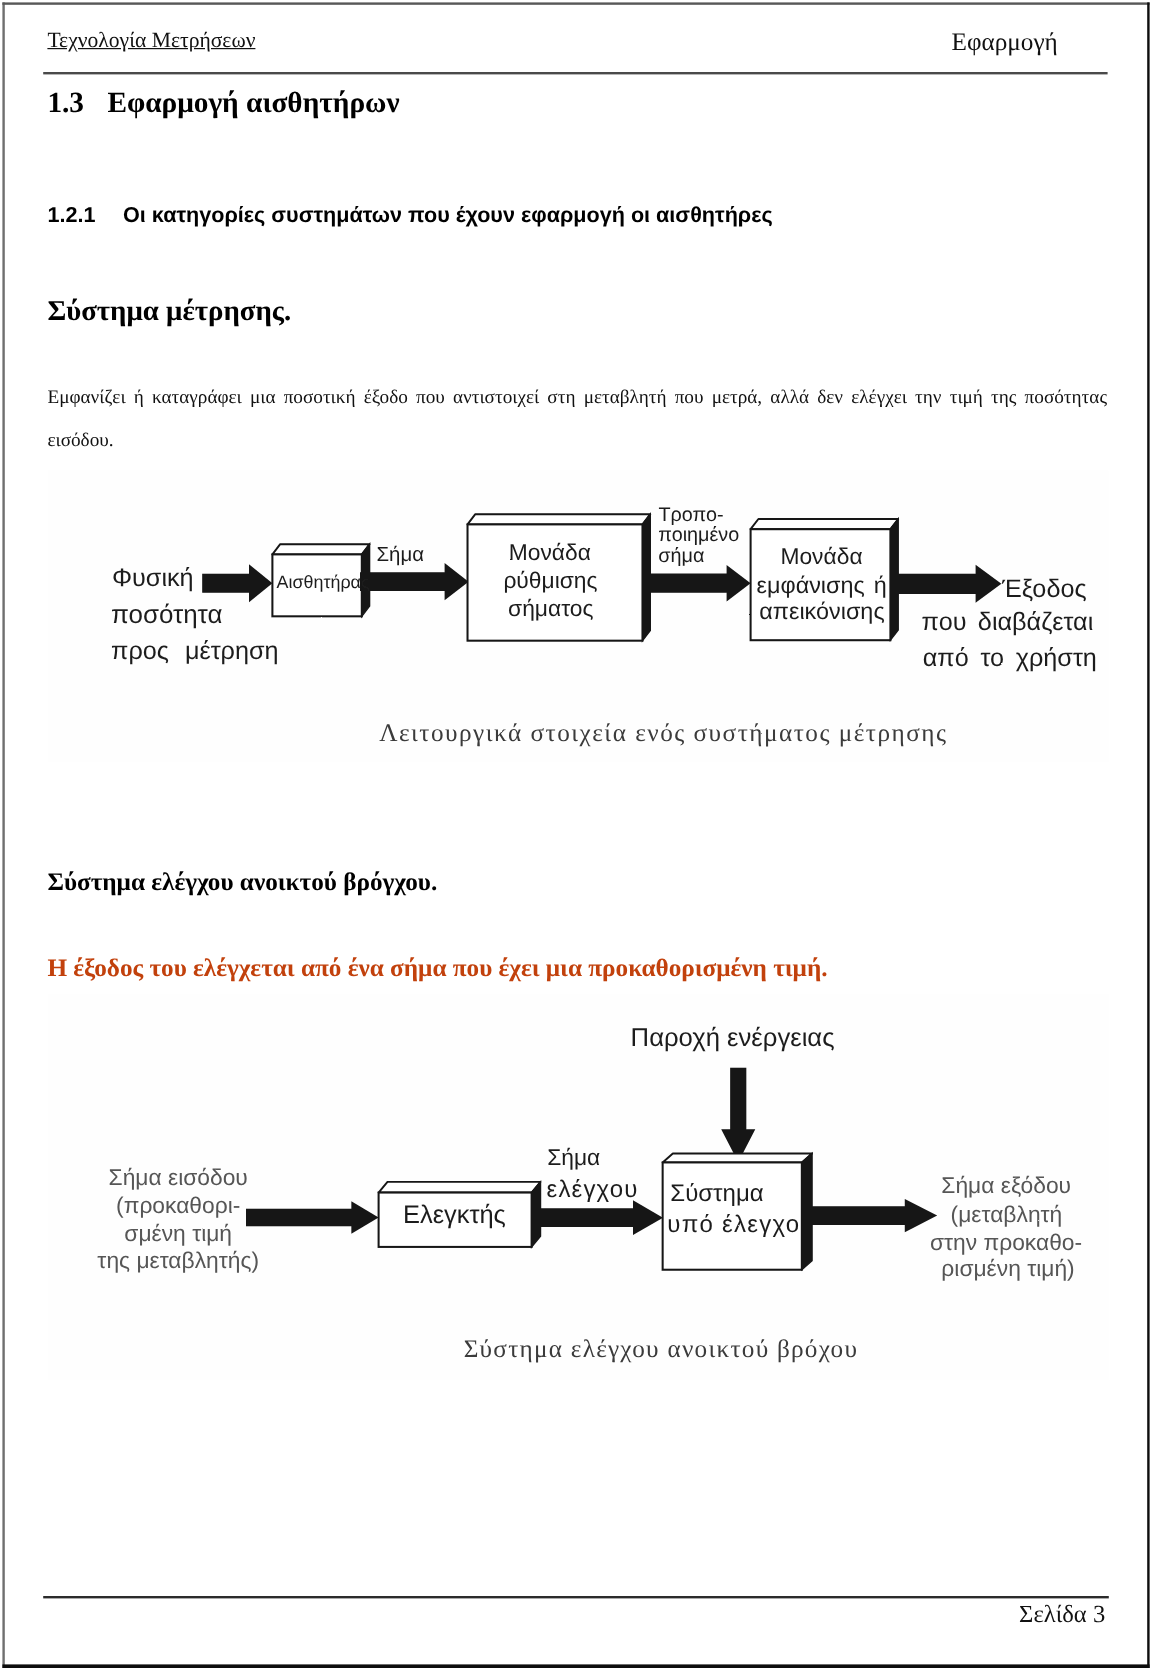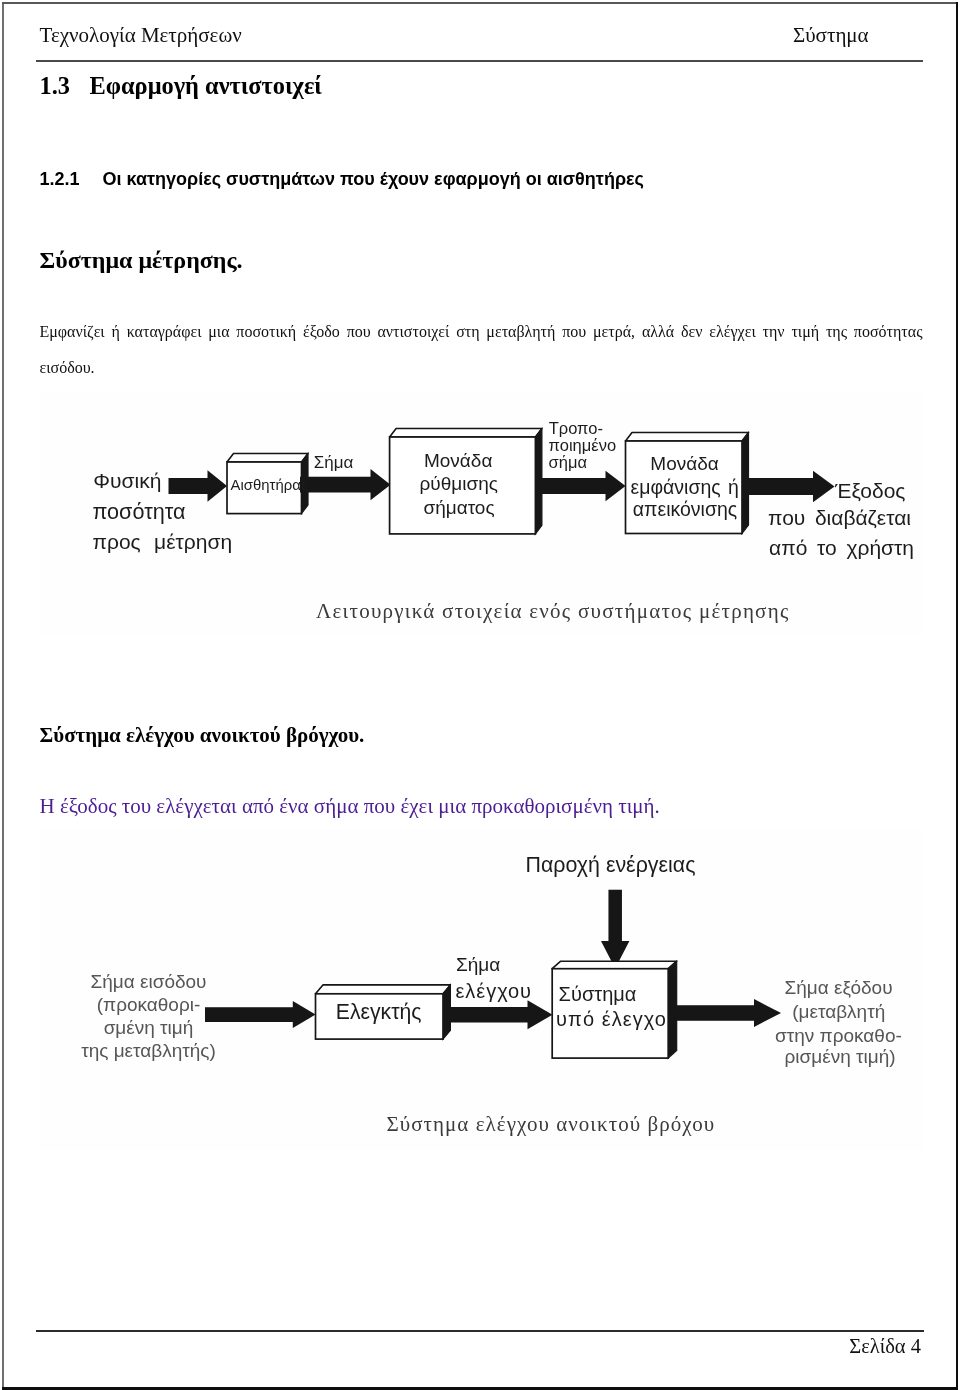--- a/index.html
+++ b/index.html
@@ -2,50 +2,50 @@
 <html><head>
 <meta charset="utf-8">
 <style>
   html,body{margin:0;padding:0;}
   body{width:960px;height:1390px;background:#ffffff;font-family:"Liberation Serif",serif;overflow:hidden;}
   .bd{position:absolute;}
   .bd-l{left:2px;top:2px;width:2px;height:1388px;background:#6f6f6f;}
   .bd-t{left:2px;top:2px;width:956px;height:2px;background:#585858;}
   .bd-r{left:956px;top:2px;width:2px;height:1388px;background:#0d0d0d;}
   .bd-b{left:2px;top:1387px;width:956px;height:3px;background:#0d0d0d;}
-  .hdr-l{position:absolute;left:39.5px;top:23px;font-size:21px;color:#111;white-space:nowrap;}
+  .hdr-l{position:absolute;left:39.5px;top:23px;font-size:18px;color:#111;white-space:nowrap;text-decoration:underline;}
   .hdr-r{position:absolute;left:793px;top:23px;font-size:21px;color:#111;white-space:nowrap;}
   .hdr-rule{position:absolute;left:36px;top:60px;width:887px;height:2px;background:#4a4a4a;}
   .h12{position:absolute;left:39.5px;top:71.5px;font-size:24.4px;font-weight:bold;color:#000;white-space:nowrap;}
   .h12 .num{display:inline-block;width:50px;}
   .h121{position:absolute;left:39.5px;top:169px;font-size:18px;font-weight:bold;color:#000;font-family:"Liberation Sans",sans-serif;white-space:nowrap;}
   .h121 .num{display:inline-block;width:63px;}
   .lead1{position:absolute;left:39.5px;top:247px;font-size:24px;font-weight:bold;color:#000;white-space:nowrap;}
   .para1{position:absolute;left:39.5px;top:314px;width:883px;font-size:16px;line-height:36px;text-align:justify;color:#111;}
   .lead2{position:absolute;left:39.5px;top:723px;font-size:21px;font-weight:bold;color:#000;white-space:nowrap;text-align:right;}
-  .para2{position:absolute;left:39.5px;top:788px;width:883px;font-size:21px;line-height:36px;color:#4c1d95;}
+  .para2{position:absolute;left:39.5px;top:788px;width:883px;font-size:21px;line-height:36px;color:#c2410c;font-weight:bold;}
   .fig{position:absolute;background:#fefefe;}
   .fig svg{display:block;}
   text.dsans{font-family:"Liberation Sans",sans-serif;fill:#1e1e1e;}
   text.dserif{font-family:"Liberation Serif",serif;fill:#3a3a3a;}
   .ftr-rule{position:absolute;left:36px;top:1330px;width:888px;height:2px;background:#2b2b2b;}
   .ftr{position:absolute;left:0;top:1335px;width:921px;text-align:right;font-size:20.5px;color:#111;}
 </style>
 </head>
 <body>
 
 <div class="bd bd-l"></div>
 <div class="bd bd-t"></div>
 <div class="bd bd-r"></div>
 <div class="bd bd-b"></div>
 <div class="hdr-l">Τεχνολογία Μετρήσεων</div>
-<div class="hdr-r">Σύστημα</div>
+<div class="hdr-r">Εφαρμογή</div>
 <div class="hdr-rule"></div>
 
-<div class="h12"><span class="num">1.3</span><span>Εφαρμογή αντιστοιχεί</span></div>
+<div class="h12"><span class="num">1.3</span><span>Εφαρμογή αισθητήρων</span></div>
 
 <div class="h121"><span class="num">1.2.1</span><span>Οι κατηγορίες συστημάτων που έχουν εφαρμογή οι αισθητήρες</span></div>
 
 <div class="lead1">Σύστημα μέτρησης.</div>
 <div class="para1">Εμφανίζει ή καταγράφει μια ποσοτική έξοδο που αντιστοιχεί στη μεταβλητή που μετρά, αλλά δεν ελέγχει την τιμή της ποσότητας εισόδου.</div>
 
 <div class="fig" style="left:40px;top:392px;width:884px;height:243px;">
     <svg width="884" height="243" viewBox="0 0 884 243">
       <defs>
         <filter id="scan" x="-4%" y="-4%" width="108%" height="108%">
@@ -150,13 +150,13 @@
         <text class="dsans" x="798.5" y="166.2" font-size="19" text-anchor="middle" style="fill:#565656">Σήμα εξόδου</text>
         <text class="dsans" x="798.7" y="190.3" font-size="19" text-anchor="middle" style="fill:#565656">(μεταβλητή</text>
         <text class="dsans" x="798.4" y="213.7" font-size="19" text-anchor="middle" style="fill:#565656">στην προκαθο-</text>
         <text class="dsans" x="800.0" y="235.3" font-size="19" text-anchor="middle" style="fill:#565656">ρισμένη τιμή)</text>
         <text class="dserif" x="510.8" y="303.2" font-size="21" text-anchor="middle" letter-spacing="1.05">Σύστημα ελέγχου ανοικτού βρόχου</text>
       </g>
     </svg>
   </div>
 
 <div class="ftr-rule"></div>
-<div class="ftr">Σελίδα 4</div>
+<div class="ftr">Σελίδα 3</div>
 
 </body></html>

